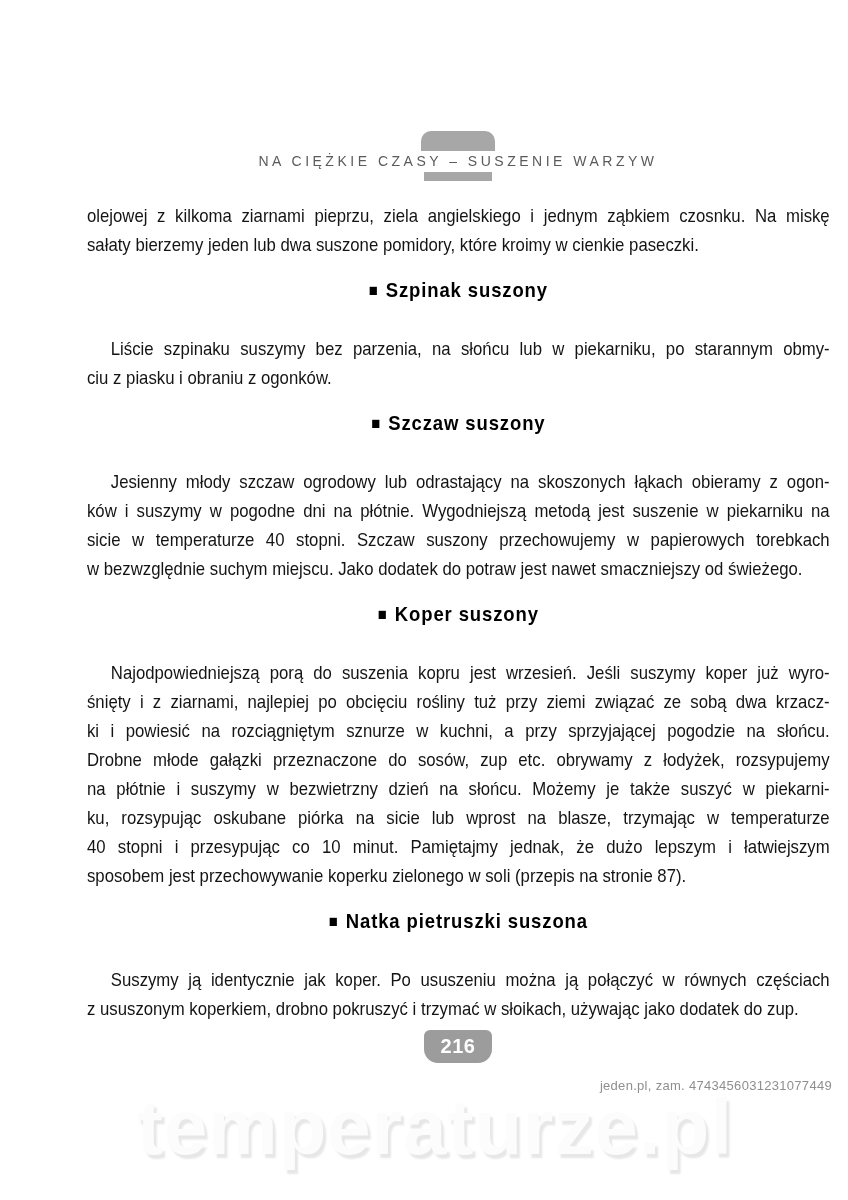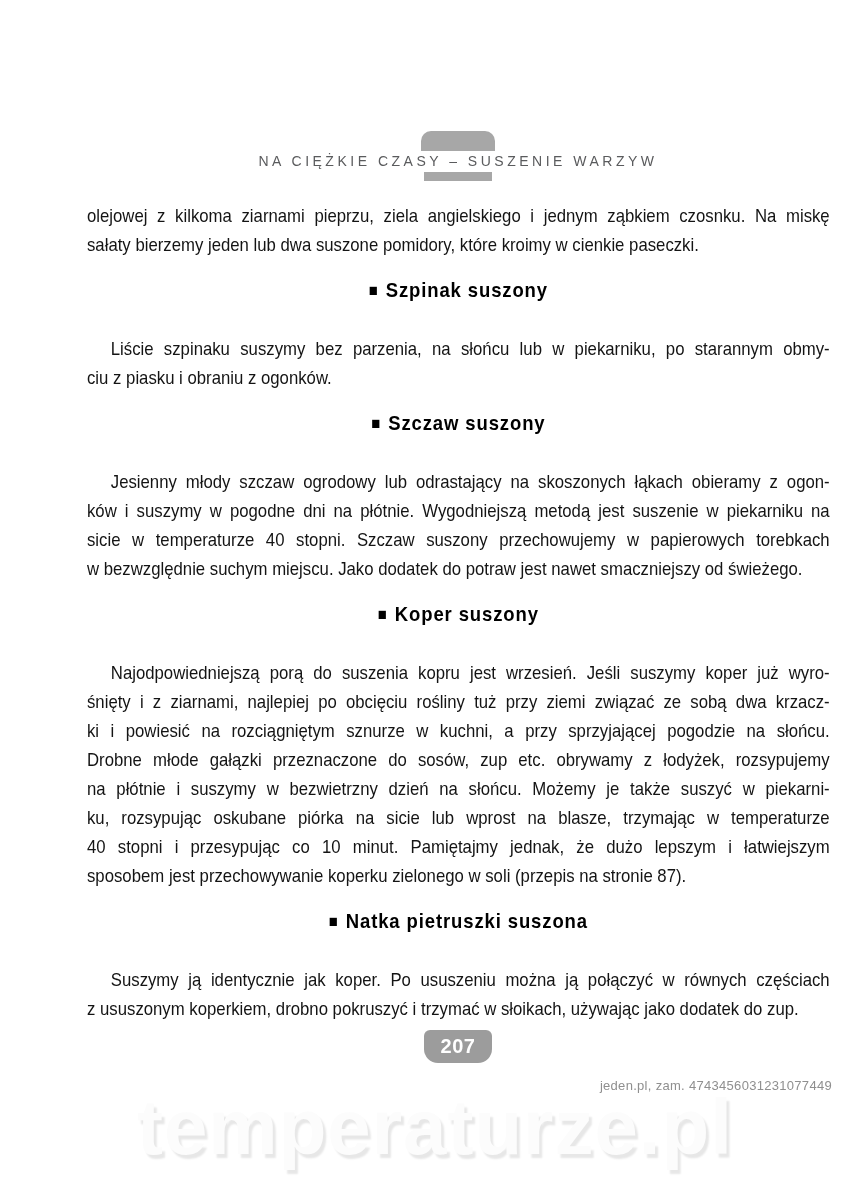--- a/index.html
+++ b/index.html
@@ -139,20 +139,20 @@
         <div class="line">sposobem jest przechowywanie koperku zielonego w soli (przepis na stronie 87).</div>
       </div>
       <div class="heading"><span class="marker">■</span><span>Natka pietruszki suszona</span></div>
       <div class="para">
         <div class="line just indent">Suszymy ją identycznie jak koper. Po ususzeniu można ją połączyć w równych częściach</div>
         <div class="line">z ususzonym koperkiem, drobno pokruszyć i trzymać w słoikach, używając jako dodatek do zup.</div>
       </div>
     </div>
 
   <div class="page-number-badge">
-    <span>207</span>
+    <span>216</span>
   </div>
 
   <div class="footer">jeden.pl, zam. 4743456031231077449</div>
 
   <div class="watermark">temperaturze.pl</div>
 
 </div>
 
 </body></html>

